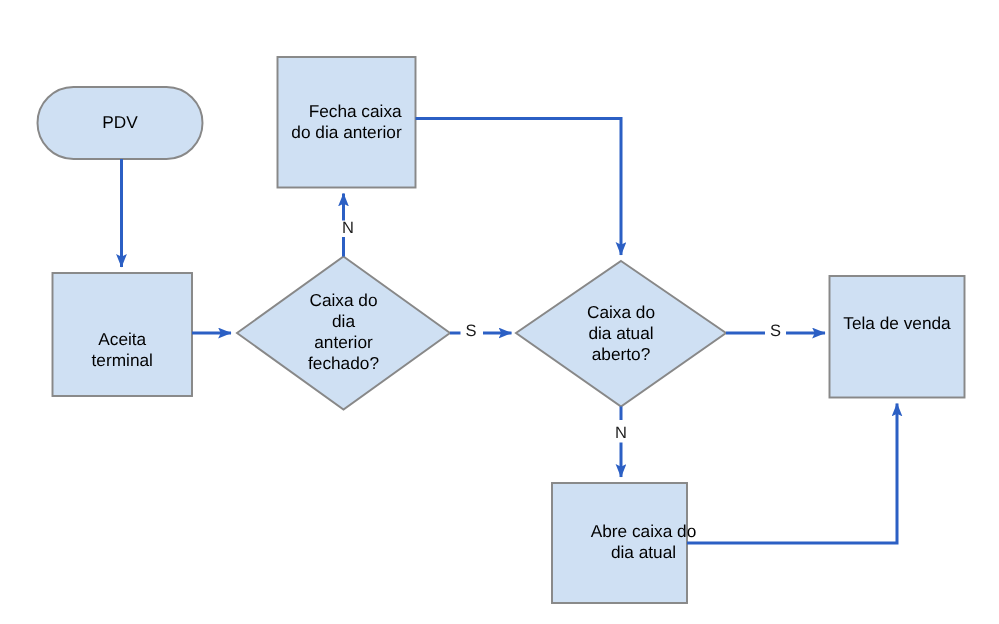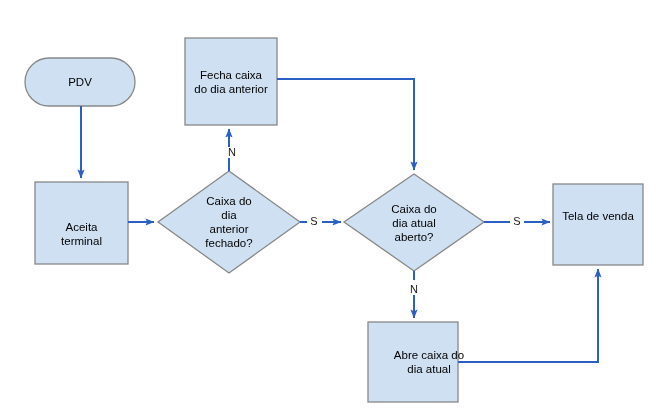--- a/index.html
+++ b/index.html
@@ -108,21 +108,21 @@
     <path d="M414,292 L414,318" fill="none" stroke="#2b5fc4" stroke-width="2" marker-end="url(#arrowblue)"></path>
 
     <path d="M458,362 L598,362 L598,269" fill="none" stroke="#2b5fc4" stroke-width="2" marker-end="url(#arrowblue)"></path>
   </svg>
 
   <div class="node-label" style="left:25px; top:58px; width:110px; height:48px;">PDV</div>
 
   <div class="node-label" style="left:35px; top:182px; width:93px; height:104px;">Aceita
 terminal</div>
 
-  <div class="node-label" style="left:181px; top:38px; width:100px; height:87px;">Fecha caixa
+  <div class="node-label" style="left:181px; top:38px; width:100px; height:87px;text-align:right;">Fecha caixa
 do dia anterior</div>
 
   <div class="node-label" style="left:179px; top:171px; width:100px; height:102px;">Caixa do
 dia
 anterior
 fechado?</div>
 
   <div class="node-label" style="left:364px; top:174px; width:100px; height:97px;">Caixa do
 dia atual
 aberto?</div>

